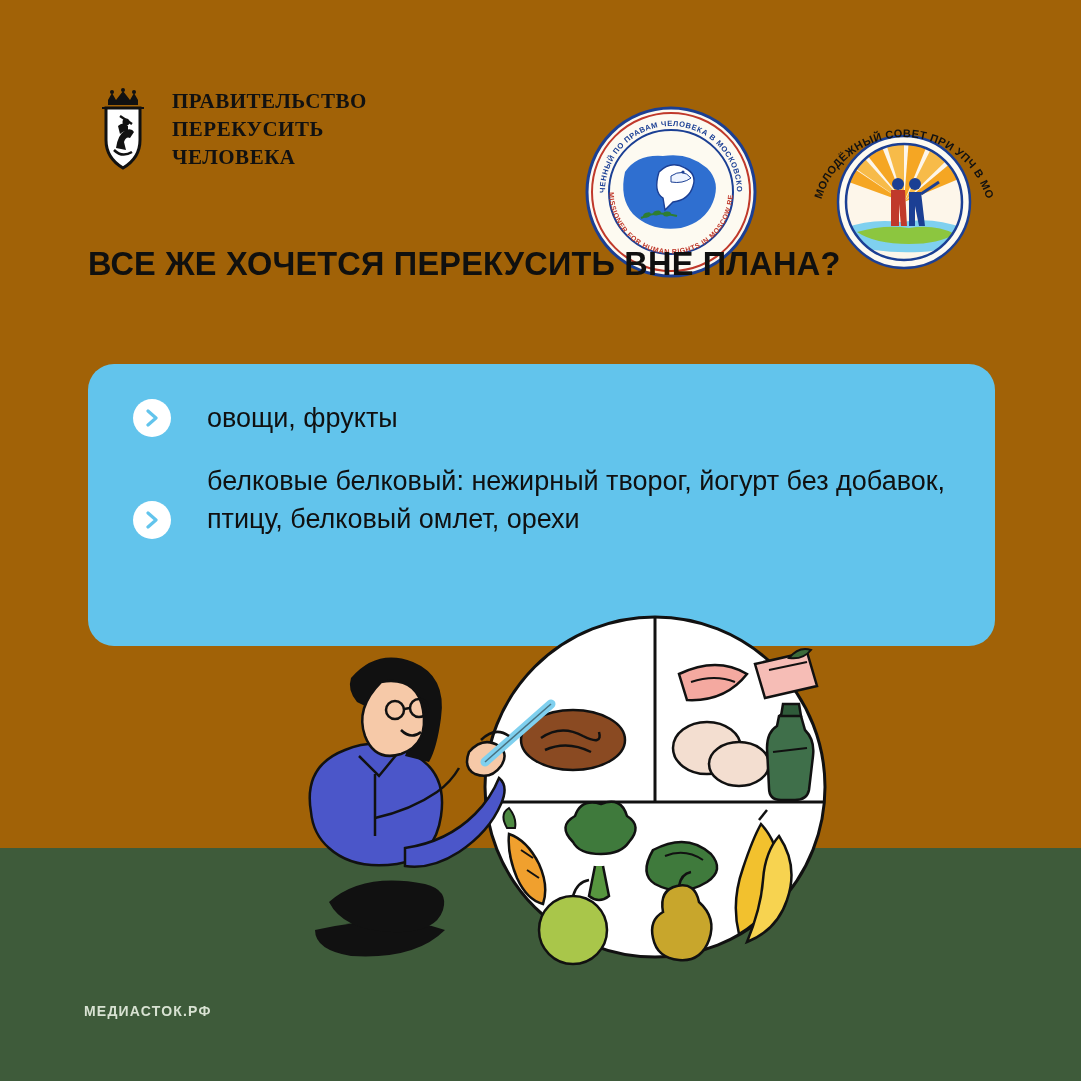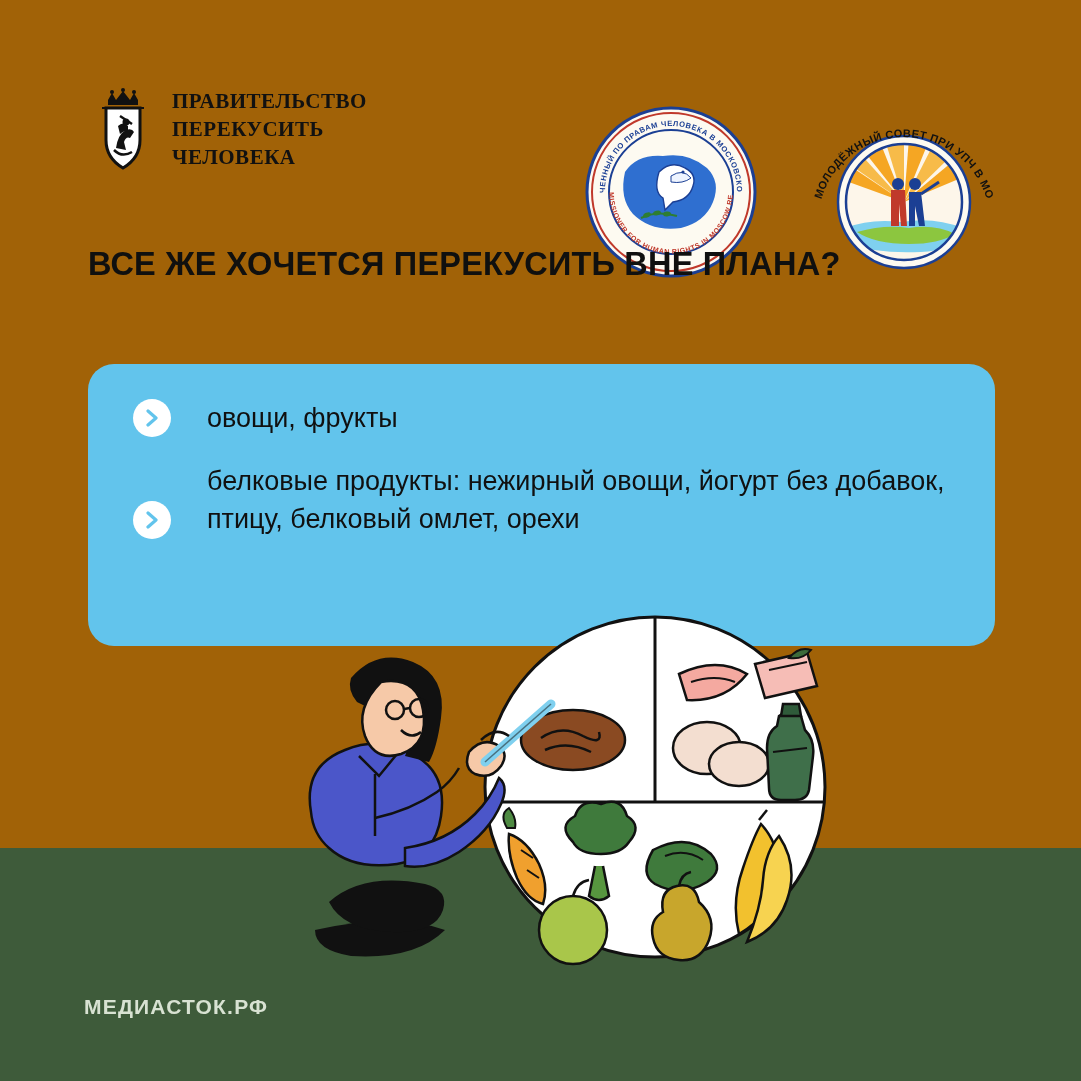--- a/index.html
+++ b/index.html
@@ -27,21 +27,21 @@
     bottom: 0;
     width: 1081px;
     height: 233px;
     background: #3e5b3a;
   }
   .watermark {
     position: absolute;
     left: 84px;
     bottom: 62px;
     color: #d8e2d2;
-    font-size: 21px;
+    font-size: 14px;
     font-weight: bold;
     letter-spacing: 1.2px;
   }
   
   .header {
     position: absolute;
     top: 58px;
     left: 0;
     width: 1081px;
     height: 160px;
@@ -268,21 +268,21 @@
         </span>
         <span class="card-text">овощи, фрукты</span>
       </div>
 
       <div class="card-item">
         <span class="chev">
           <svg width="14" height="18" viewBox="0 0 14 18">
               <path d="M3 2 L11 9 L3 16" fill="none" stroke="#62c4ec" stroke-width="3.2" stroke-linecap="round" stroke-linejoin="round"></path>
             </svg>
         </span>
-        <span class="card-text">белковые продукты: нежирный овощи, йогурт без добавок, птицу, белковый омлет, орехи</span>
+        <span class="card-text">белковые белковый: нежирный творог, йогурт без добавок, птицу, белковый омлет, орехи</span>
       </div>
 
 
     </div>
   </div>
 
   <div class="illo">
     <svg width="620" height="370" viewBox="0 0 620 370">
 
       <path d="M60 318 Q140 300 190 318 Q160 348 96 344 Q60 338 60 318 Z" fill="#111111"></path>

